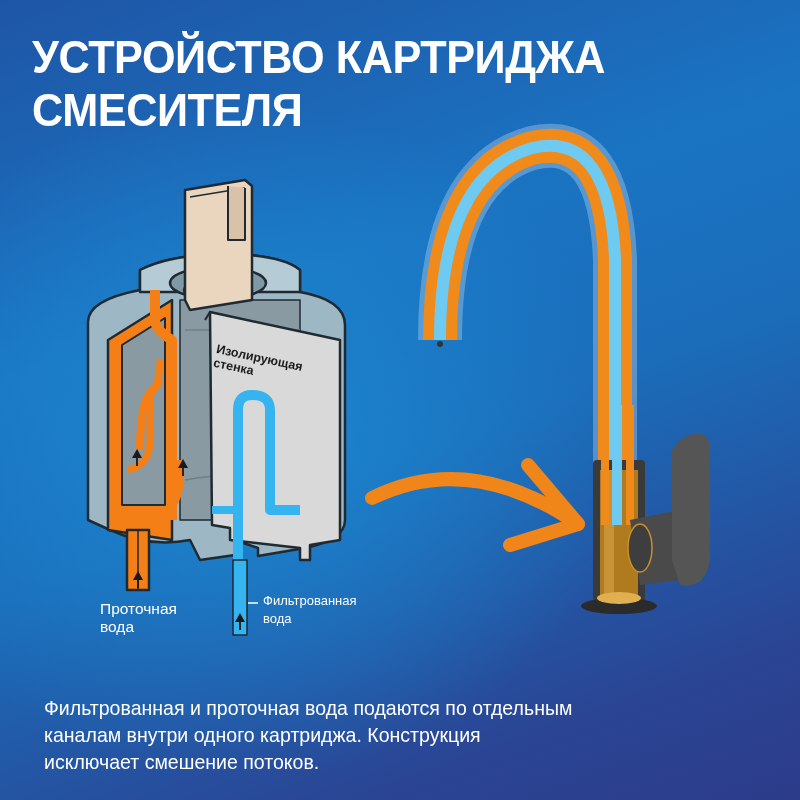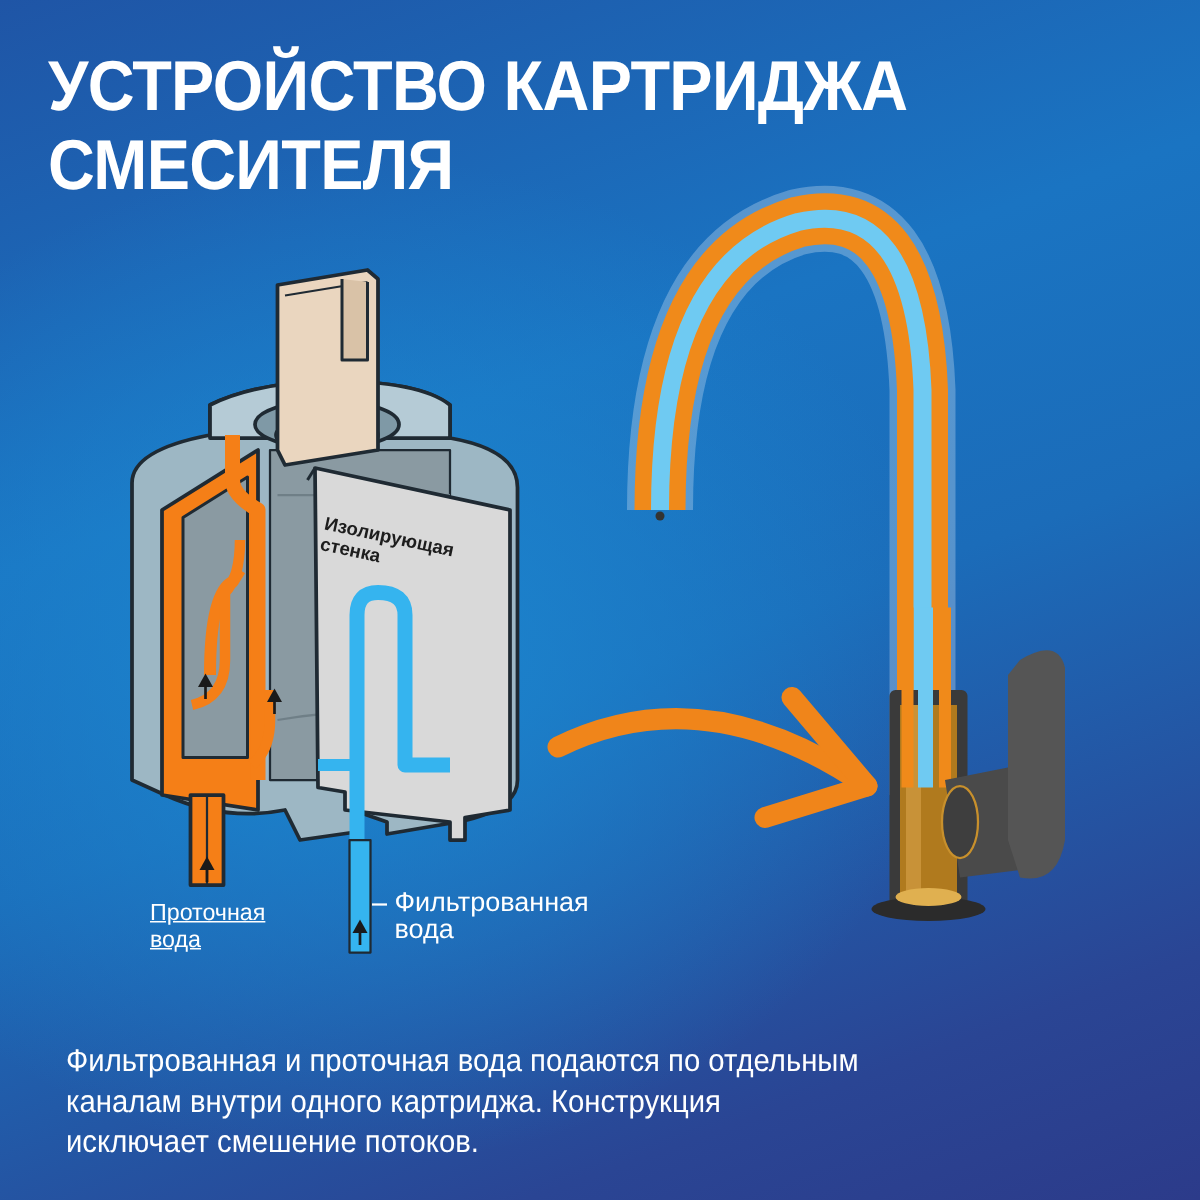--- a/index.html
+++ b/index.html
@@ -20,25 +20,25 @@
   .title span { display: block; }
   .diagram { position: absolute; left: 0; top: 0; width: 800px; height: 800px; }
   .label-wall {
     position: absolute; left: 218px; top: 342px;
     font-size: 12.5px; font-weight: 700; color: #1d1d1d; line-height: 14px;
     transform: rotate(12deg); transform-origin: left top;
   }
   .label-wall span { display: block; }
   .label-flow {
     position: absolute; left: 100px; top: 600px;
-    color: #ffffff; font-size: 15.5px; line-height: 18px; text-decoration: underline;
+    color: #ffffff; font-size: 15.5px; line-height: 18px;
   }
   .label-filtered {
     position: absolute; left: 263px; top: 592px;
-    color: #ffffff; font-size: 18px; line-height: 18px;
+    color: #ffffff; font-size: 13px; line-height: 18px;
   }
   .label-flow span, .label-filtered span { display: block; }
   .caption {
     position: absolute; left: 44px; top: 694px; width: 740px; margin: 0;
     color: #ffffff; font-size: 21px; line-height: 27px;
     transform: scaleX(0.93); transform-origin: left top;
   }
   .caption span { display: block; }
 </style>
 </head>

